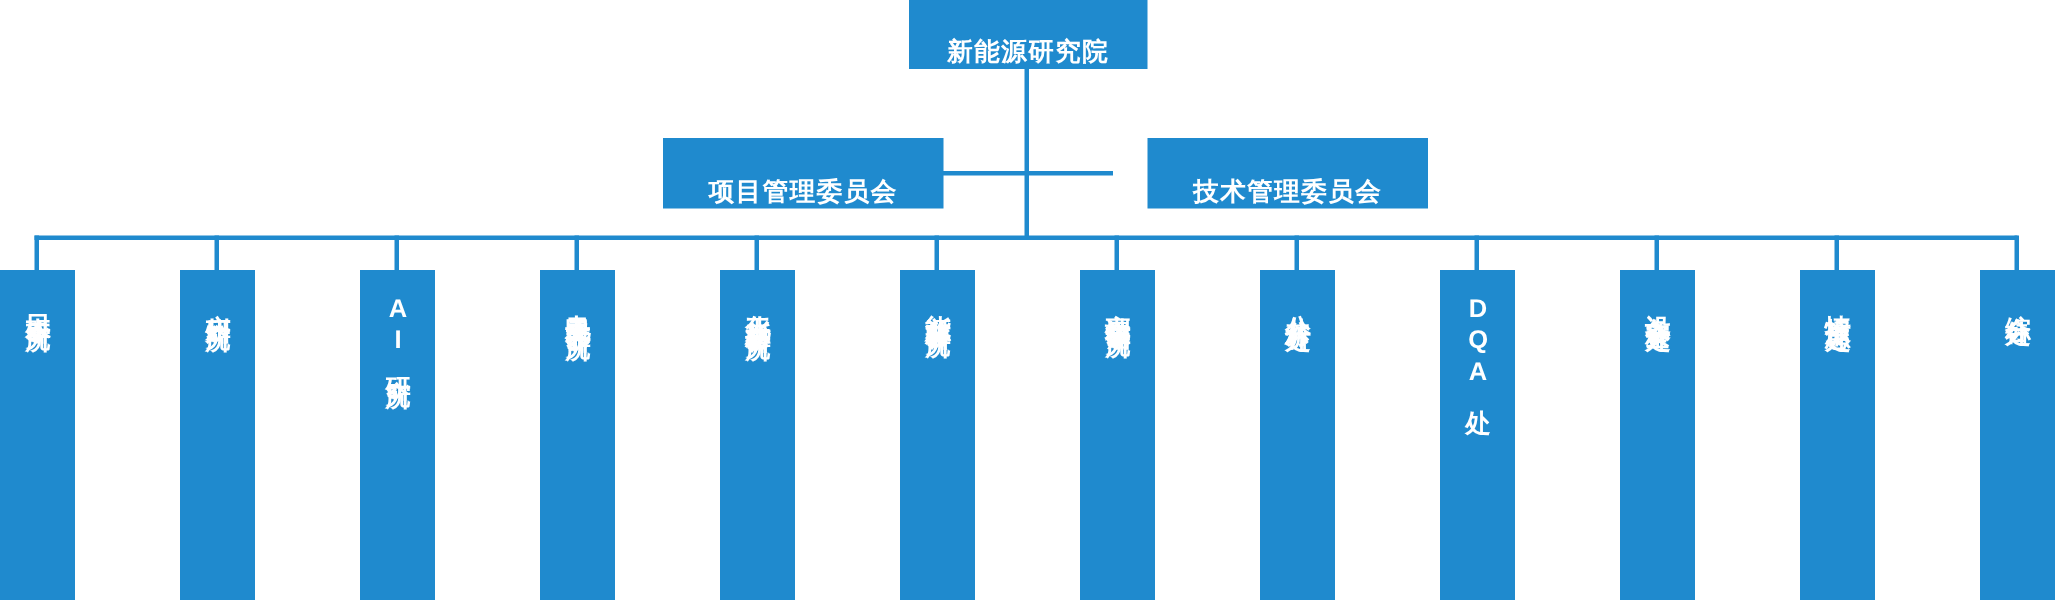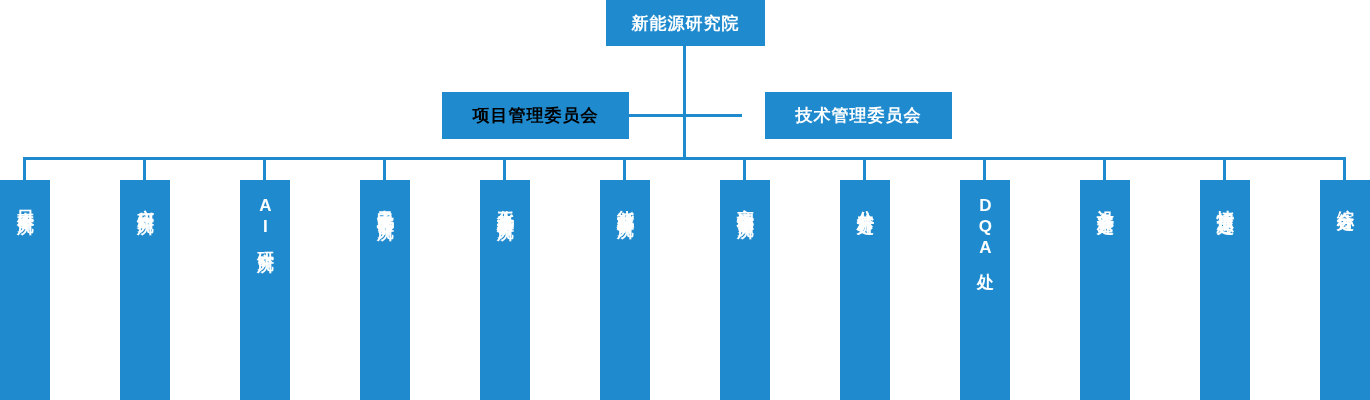--- a/index.html
+++ b/index.html
@@ -30,21 +30,21 @@
     position: absolute;
     background: #1f8ace;
     color: #ffffff;
     font-weight: bold;
     box-sizing: border-box;
   }
 
   
   .node.horiz {
     display: flex;
-    align-items: center;
+    align-items: flex-end;
     justify-content: center;
     font-size: 17px;
     letter-spacing: 1px;
   }
 
   
   .node.vert {
     display: flex;
     justify-content: center;
     align-items: flex-start;
@@ -82,21 +82,21 @@
   <div class="line" style="left: 863px; top: 157px; width: 3px; height: 23px; background: rgb(31, 138, 206);"></div>
   <div class="line" style="left: 983px; top: 157px; width: 3px; height: 23px; background: rgb(31, 138, 206);"></div>
   <div class="line" style="left: 1103px; top: 157px; width: 3px; height: 23px; background: rgb(31, 138, 206);"></div>
   <div class="line" style="left: 1223px; top: 157px; width: 3px; height: 23px; background: rgb(31, 138, 206);"></div>
   <div class="line" style="left: 1343px; top: 157px; width: 3px; height: 23px; background: rgb(31, 138, 206);"></div>
 
   <div class="node horiz" style="left: 606px; top: 0px; width: 159px; height: 46px; background: rgb(31, 138, 206); color: rgb(255, 255, 255);">
     <span>新能源研究院</span>
   </div>
 
-  <div class="node horiz" style="left: 442px; top: 92px; width: 187px; height: 47px; background: rgb(31, 138, 206); color: #000000;">
+  <div class="node horiz" style="left: 442px; top: 92px; width: 187px; height: 47px; background: rgb(31, 138, 206); color: #ffffff;">
     <span>项目管理委员会</span>
   </div>
 
   <div class="node horiz" style="left: 741px; top: 92px; width: 187px; height: 47px; background: rgb(31, 138, 206); color: rgb(255, 255, 255); margin-left: 24px;">
     <span>技术管理委员会</span>
   </div>
 
   <div class="node vert" style="left: 0px; top: 180px; width: 50px; height: 220px; background: rgb(31, 138, 206); color: rgb(255, 255, 255);">
     <span class="vlabel">日本研究所</span>
   </div>

